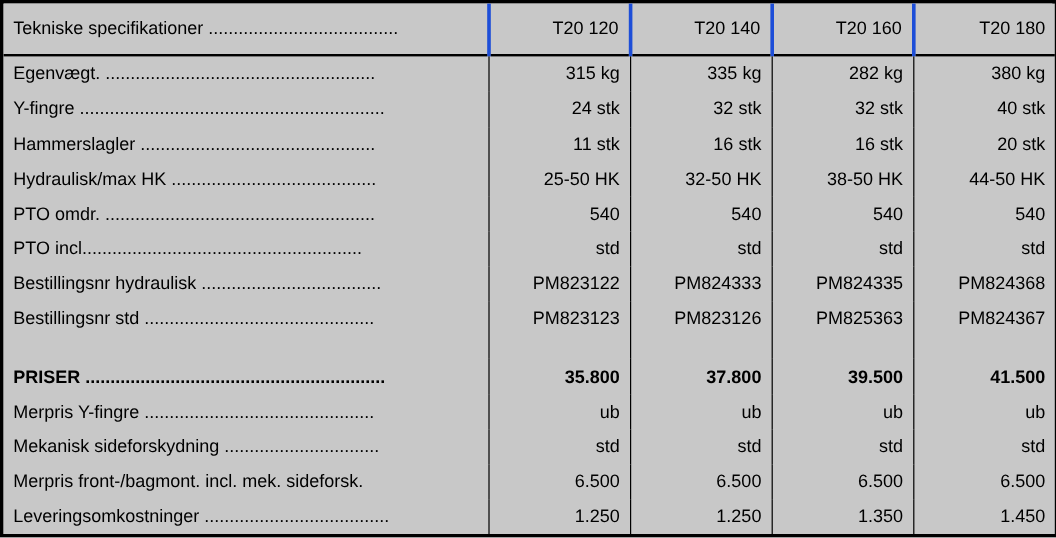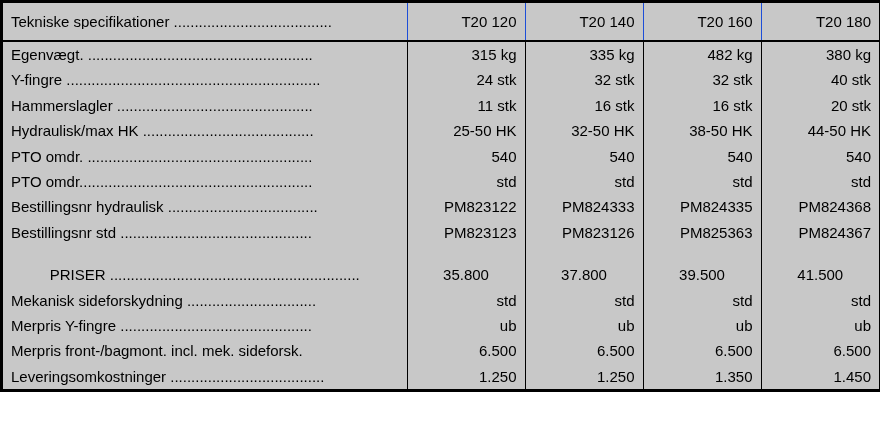--- a/index.html
+++ b/index.html
@@ -7,21 +7,21 @@
     padding: 0;
   }
   body {
     width: 880px;
     height: 448px;
     background: #ffffff;
     font-family: "Liberation Sans", sans-serif;
   }
   .spec-table-wrap {
     width: 880px;
-    height: 392px;
+    height: 448px;
     box-sizing: border-box;
     background: #bef264;
     border: 3px solid #000000;
     padding: 0;
   }
   table.spec {
     width: 100%;
     height: 100%;
     border-collapse: collapse;
     table-layout: fixed;
@@ -45,30 +45,30 @@
     font-size: 15.5px;
   }
   .cell-label {
     text-align: left;
   }
   .cell-val {
     text-align: right;
     border-left: 1px solid #000000;
   }
   .row-head .cell-val {
-    border-left: 1px solid #1d4ed8;
+    border-left: 3px solid #1d4ed8;
   }
   tr.data td { height: 21px; }
   tr.data.first td { padding-top: 3px; }
   tr.spacer td {
     height: 14px;
     border-left: 1px solid #000000;
   }
   tr.spacer td.cell-label { border-left: none; }
-  .bold { font-weight: normal; text-align: center; }
+  .bold { font-weight: bold; }
   .row-prices td {
     height: 24px;
   }
   .label-inner {
     display: block;
     white-space: nowrap;
     overflow: hidden;
     text-overflow: clip;
   }
 </style>
@@ -92,21 +92,21 @@
         <td class="cell-val">T20 120</td>
         <td class="cell-val">T20 140</td>
         <td class="cell-val">T20 160</td>
         <td class="cell-val">T20 180</td>
       </tr>
 
       <tr class="data">
         <td class="cell-label">Egenvægt. ......................................................</td>
         <td class="cell-val">315 kg</td>
         <td class="cell-val">335 kg</td>
-        <td class="cell-val">482 kg</td>
+        <td class="cell-val">282 kg</td>
         <td class="cell-val">380 kg</td>
       </tr>
       <tr class="data">
         <td class="cell-label">Y-fingre .............................................................</td>
         <td class="cell-val">24 stk</td>
         <td class="cell-val">32 stk</td>
         <td class="cell-val">32 stk</td>
         <td class="cell-val">40 stk</td>
       </tr>
       <tr class="data">
@@ -124,21 +124,21 @@
         <td class="cell-val">44-50 HK</td>
       </tr>
       <tr class="data">
         <td class="cell-label">PTO omdr. ......................................................</td>
         <td class="cell-val">540</td>
         <td class="cell-val">540</td>
         <td class="cell-val">540</td>
         <td class="cell-val">540</td>
       </tr>
       <tr class="data">
-        <td class="cell-label">PTO omdr........................................................</td>
+        <td class="cell-label">PTO incl........................................................</td>
         <td class="cell-val">std</td>
         <td class="cell-val">std</td>
         <td class="cell-val">std</td>
         <td class="cell-val">std</td>
       </tr>
       <tr class="data">
         <td class="cell-label">Bestillingsnr hydraulisk ....................................</td>
         <td class="cell-val">PM823122</td>
         <td class="cell-val">PM824333</td>
         <td class="cell-val">PM824335</td>
@@ -162,32 +162,32 @@
 
       <tr class="data row-prices bold">
         <td class="cell-label bold">PRISER ............................................................</td>
         <td class="cell-val bold">35.800</td>
         <td class="cell-val bold">37.800</td>
         <td class="cell-val bold">39.500</td>
         <td class="cell-val bold">41.500</td>
       </tr>
 
       <tr class="data">
+        <td class="cell-label">Merpris Y-fingre ..............................................</td>
+        <td class="cell-val">ub</td>
+        <td class="cell-val">ub</td>
+        <td class="cell-val">ub</td>
+        <td class="cell-val">ub</td>
+      </tr>
+      <tr class="data">
         <td class="cell-label">Mekanisk sideforskydning ...............................</td>
         <td class="cell-val">std</td>
         <td class="cell-val">std</td>
         <td class="cell-val">std</td>
         <td class="cell-val">std</td>
-      </tr>
-      <tr class="data">
-        <td class="cell-label">Merpris Y-fingre ..............................................</td>
-        <td class="cell-val">ub</td>
-        <td class="cell-val">ub</td>
-        <td class="cell-val">ub</td>
-        <td class="cell-val">ub</td>
       </tr>
       <tr class="data">
         <td class="cell-label">Merpris front-/bagmont. incl. mek. sideforsk.</td>
         <td class="cell-val">6.500</td>
         <td class="cell-val">6.500</td>
         <td class="cell-val">6.500</td>
         <td class="cell-val">6.500</td>
       </tr>
       <tr class="data">
         <td class="cell-label">Leveringsomkostninger .....................................</td>

